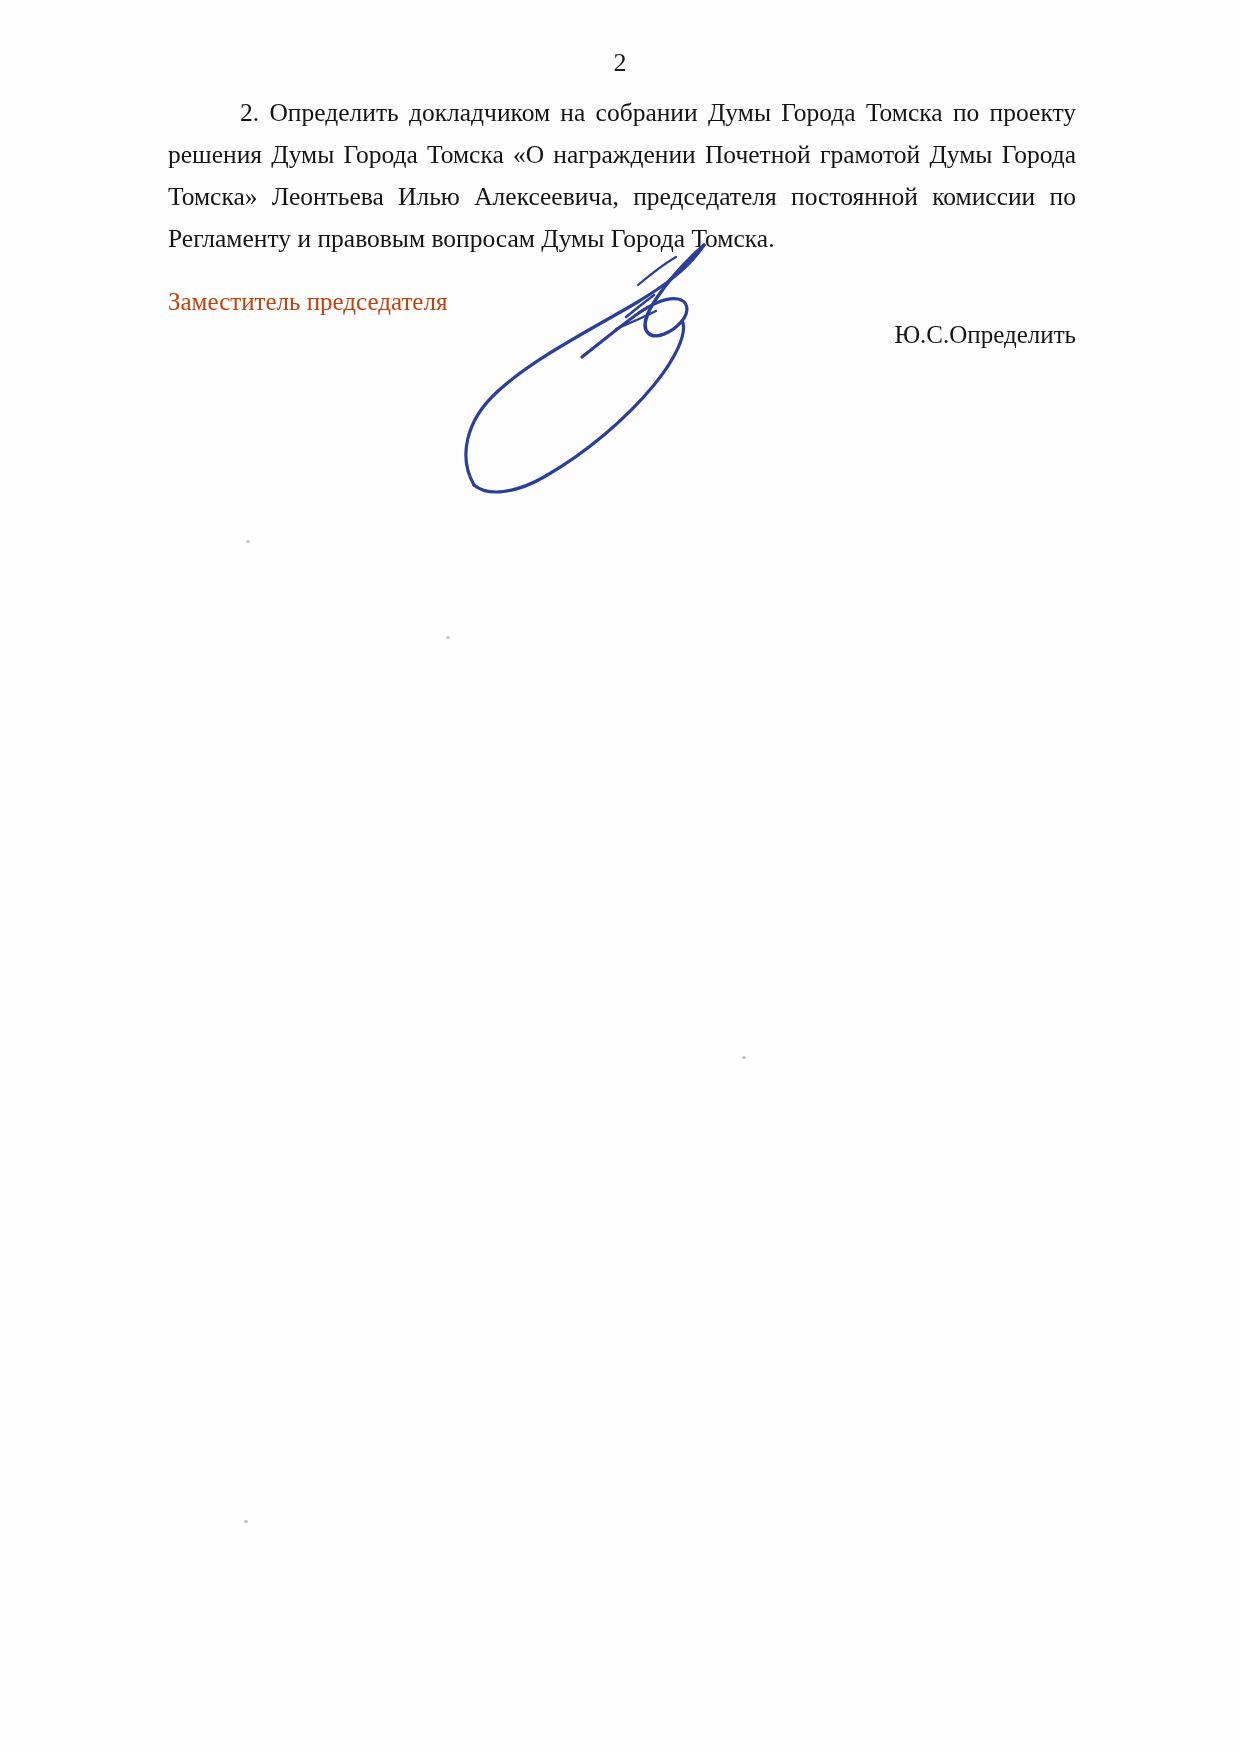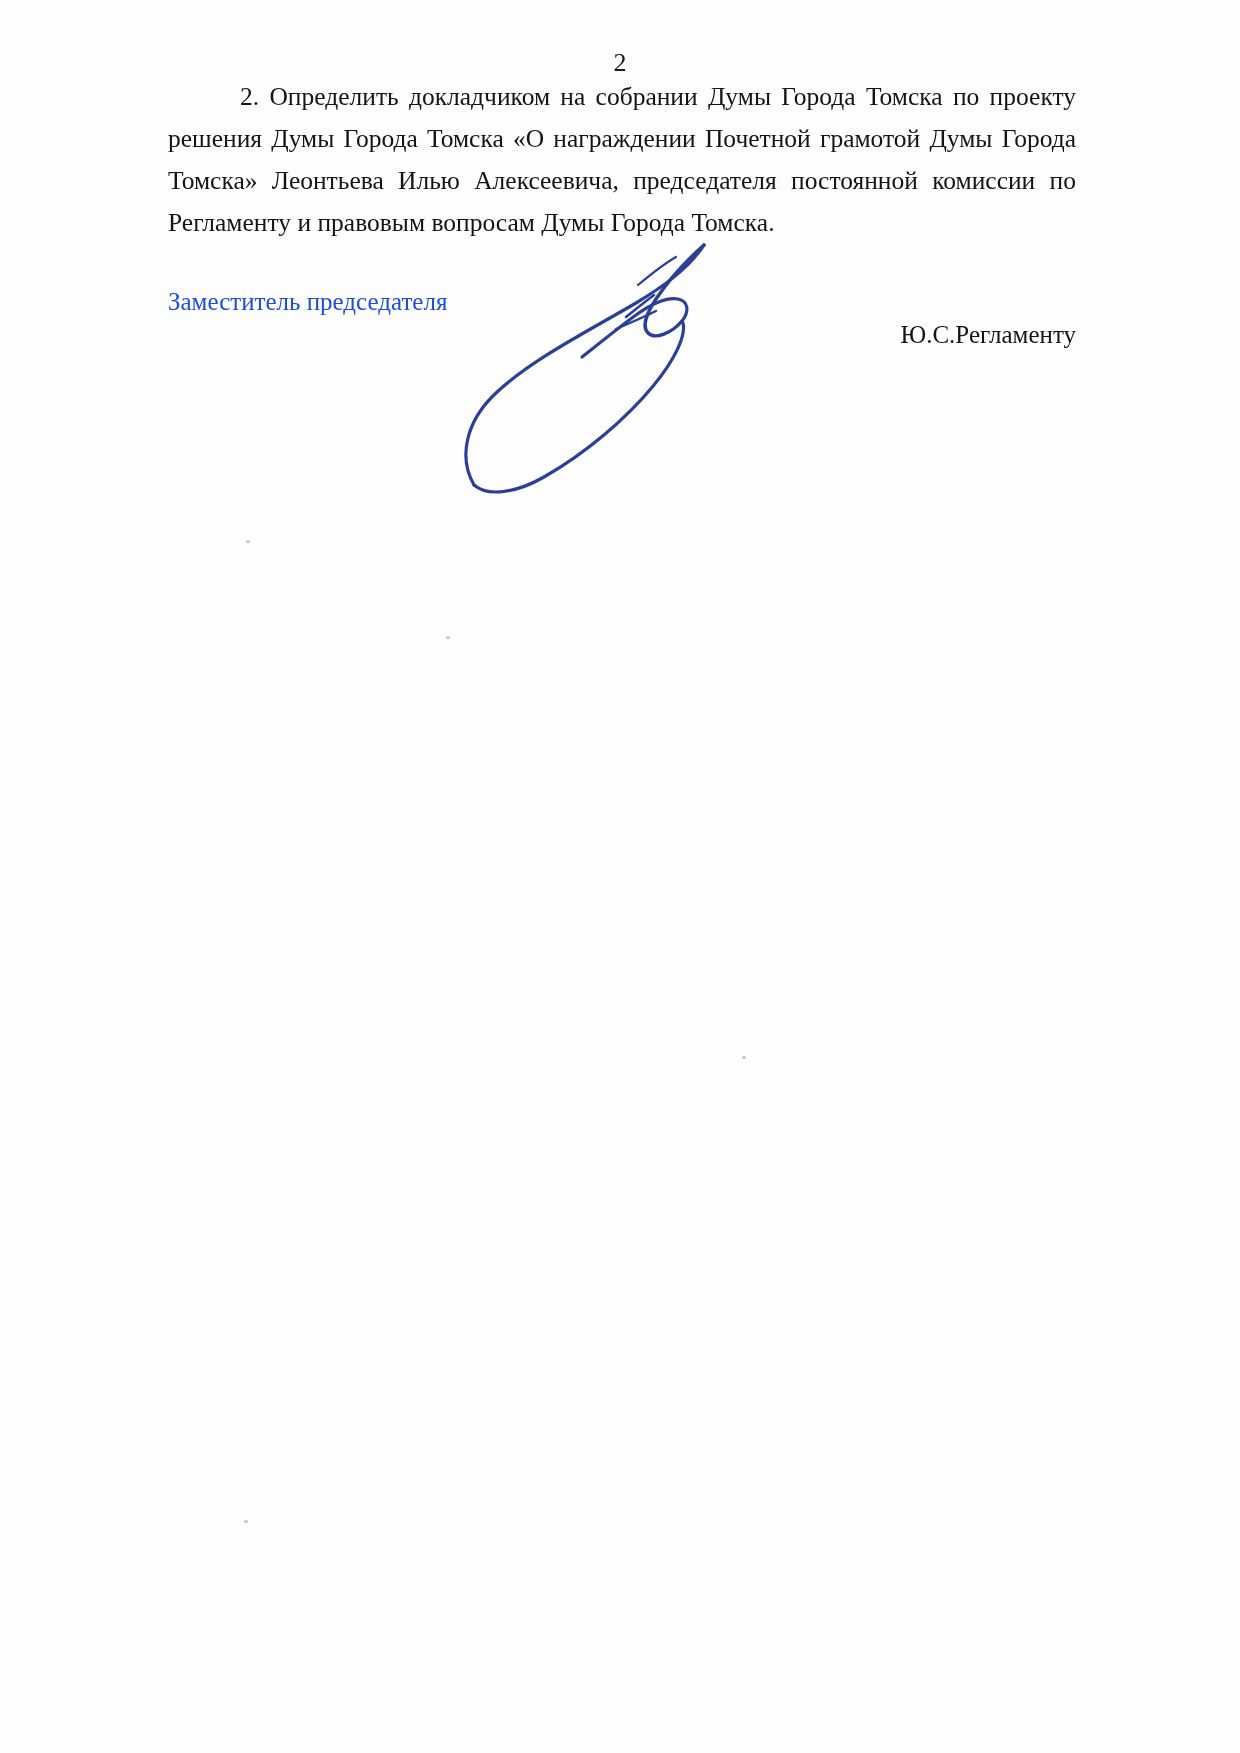--- a/index.html
+++ b/index.html
@@ -28,21 +28,21 @@
     left: 0;
     right: 0;
     text-align: center;
     font-size: 26px;
     line-height: 1;
     color: #1a1a1a;
   }
 
   .body-block {
     position: absolute;
-    top: 76px;
+    top: 92px;
     left: 168px;
     width: 908px;
   }
 
   .paragraph {
     font-size: 25.5px;
     line-height: 42px;
     text-align: justify;
     text-align-last: left;
     text-indent: 72px;
@@ -59,21 +59,21 @@
     height: 80px;
   }
 
   .sig-role {
     position: absolute;
     left: 0;
     top: 0;
     width: 340px;
     font-size: 25px;
     line-height: 33px;
-    color: #1d4ed8;
+    color: #c2410c;
   }
 
   .sig-role .line2 {
     display: block;
   }
 
   .sig-name {
     position: absolute;
     right: 0;
     top: 33px;
@@ -109,21 +109,21 @@
   <div class="page-number">2</div>
 
   <div class="body-block">
     <p class="paragraph">2. Определить докладчиком на собрании Думы Города Томска по проекту решения Думы Города Томска «О награждении Почетной грамотой Думы Города Томска» Леонтьева Илью Алексеевича, председателя постоянной комиссии по Регламенту и правовым вопросам Думы Города Томска.</p>
   </div>
 
   <div class="signature-block">
     <div class="sig-role">
       <span>Заместитель председателя</span>
     </div>
-    <div class="sig-name">Ю.С.Регламенту</div>
+    <div class="sig-name">Ю.С.Определить</div>
   </div>
 
   <svg class="signature-mark" viewBox="0 0 340 290">
     <g fill="none" stroke="#2b3f98" stroke-linecap="round" stroke-linejoin="round">
       <path d="M34 260 C 18 232, 26 196, 56 168 C 92 134, 152 104, 196 78 C 224 61, 248 44, 264 20" stroke-width="3.2"></path>
       <path d="M264 20 C 246 36, 228 56, 216 74 C 206 89, 202 102, 208 108 C 215 115, 232 108, 242 96" stroke-width="3.4"></path>
       <path d="M242 96 C 250 86, 248 76, 238 74 C 226 72, 210 80, 196 90 C 178 103, 160 118, 142 132" stroke-width="3.2"></path>
       <path d="M34 260 C 48 272, 76 268, 104 252 C 146 228, 186 194, 214 160 C 236 133, 246 110, 243 98" stroke-width="3.2"></path>
       <path d="M186 92 C 196 84, 206 76, 214 70" stroke-width="2.6"></path>
       <path d="M176 104 C 190 98, 204 92, 216 86" stroke-width="2.4"></path>

